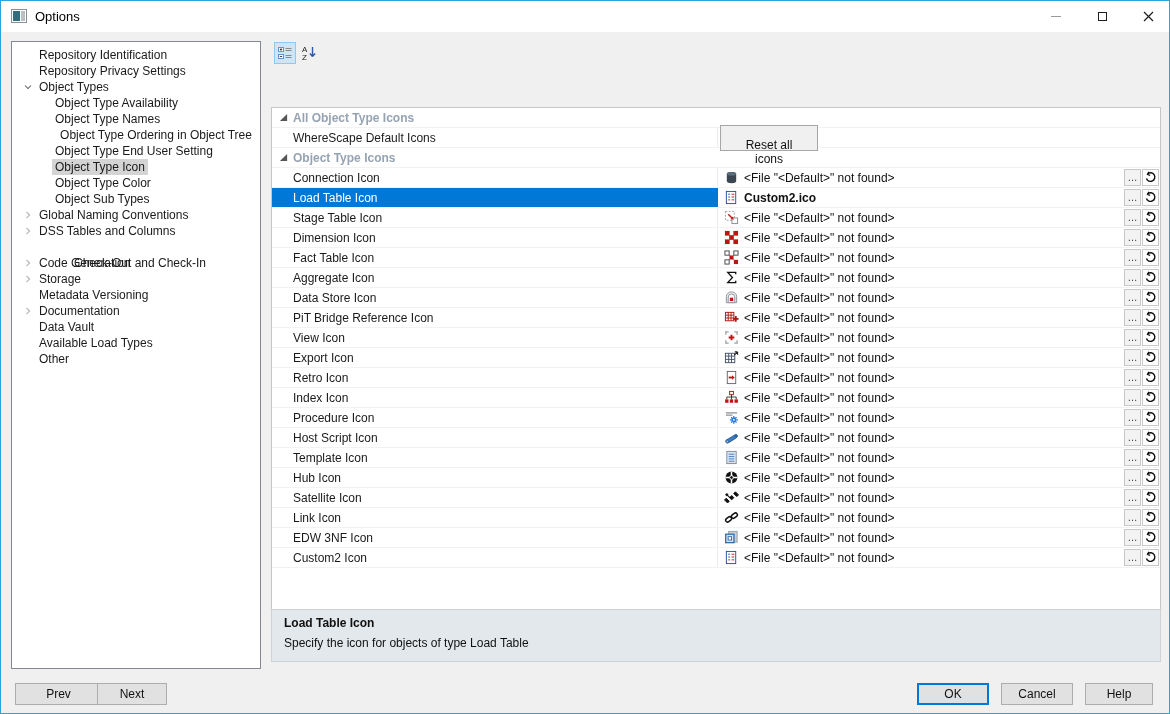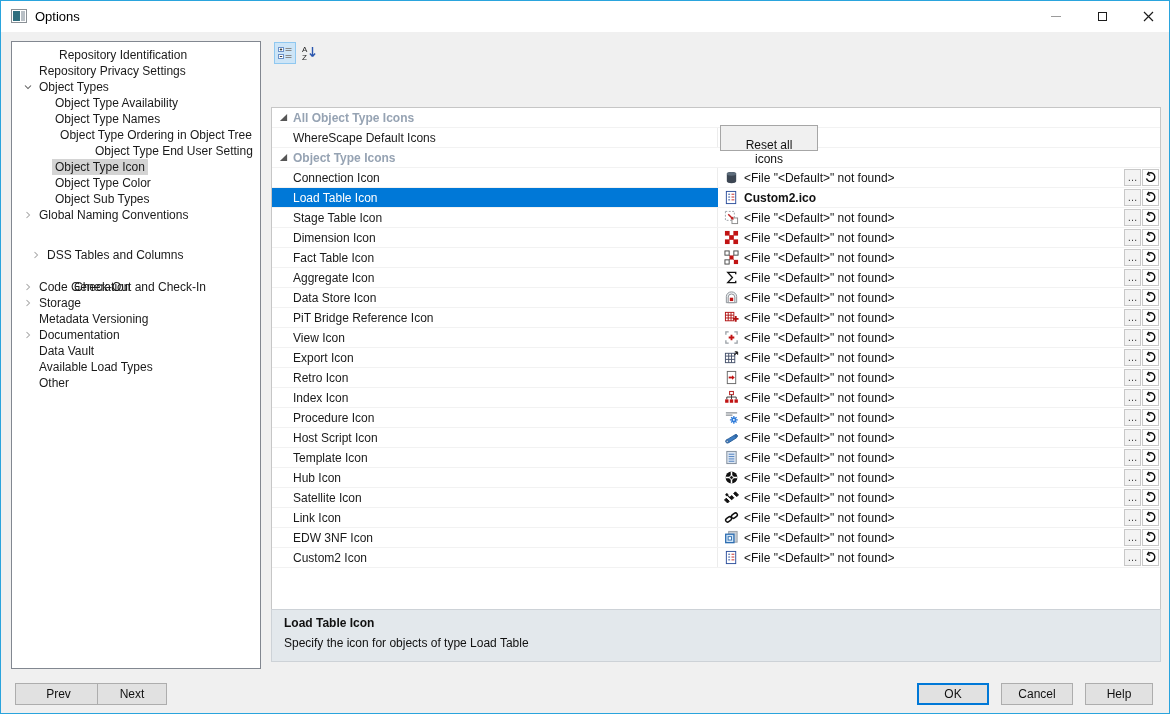--- a/index.html
+++ b/index.html
@@ -89,21 +89,21 @@
       <span class="glyph-max"></span>
     </button>
     <button class="winbtn" style="left:1124px;">
       <svg width="11" height="11" viewBox="0 0 11 11">
           <path d="M1 1 L10 10 M10 1 L1 10" stroke="#1c1c1c" stroke-width="1.2"></path>
         </svg>
     </button>
   </div>
 
   <div class="tree-panel">
-      <div class="tree-item" style="padding-left: 8px; margin-left: 20px;">
+      <div class="tree-item" style="padding-left: 8px;">
         <span class="chev"></span>
         <span class="lbl">Repository Identification</span>
       </div>
       <div class="tree-item" style="padding-left: 8px;">
         <span class="chev"></span>
         <span class="lbl">Repository Privacy Settings</span>
       </div>
       <div class="tree-item" style="padding-left: 8px;">
         <span class="chev">
           <svg viewBox="0 0 16 16">
@@ -117,21 +117,21 @@
         <span class="lbl">Object Type Availability</span>
       </div>
       <div class="tree-item" style="padding-left: 24px; align-items: flex-end;">
         <span class="chev"></span>
         <span class="lbl">Object Type Names</span>
       </div>
       <div class="tree-item" style="padding-left: 24px; justify-content: center;">
         <span class="chev"></span>
         <span class="lbl">Object Type Ordering in Object Tree</span>
       </div>
-      <div class="tree-item" style="padding-left: 24px; gap: 40px;">
+      <div class="tree-item" style="padding-left: 24px;">
         <span class="chev"></span>
         <span class="lbl">Object Type End User Setting</span>
       </div>
       <div class="tree-item sel" style="padding-left: 24px;">
         <span class="chev"></span>
         <span class="lbl">Object Type Icon</span>
       </div>
       <div class="tree-item" style="padding-left: 24px;">
         <span class="chev"></span>
         <span class="lbl">Object Type Color</span>
@@ -141,21 +141,21 @@
         <span class="lbl">Object Sub Types</span>
       </div>
       <div class="tree-item" style="padding-left: 8px;">
         <span class="chev">
           <svg viewBox="0 0 16 16">
             <path d="M6 4 L10 8 L6 12" fill="none" stroke="#a6a6a6" stroke-width="1.4"></path>
           </svg>
         </span>
         <span class="lbl">Global Naming Conventions</span>
       </div>
-      <div class="tree-item" style="padding-left: 16px; margin-top: 24px;">
+      <div class="tree-item" style="padding-left: 8px;">
         <span class="chev">
           <svg viewBox="0 0 16 16">
             <path d="M6 4 L10 8 L6 12" fill="none" stroke="#a6a6a6" stroke-width="1.4"></path>
           </svg>
         </span>
         <span class="lbl">DSS Tables and Columns</span>
       </div>
       <div class="tree-item" style="padding-left: 8px; flex-direction: column;">
         <span class="chev"></span>
         <span class="lbl">Check-Out and Check-In</span>

